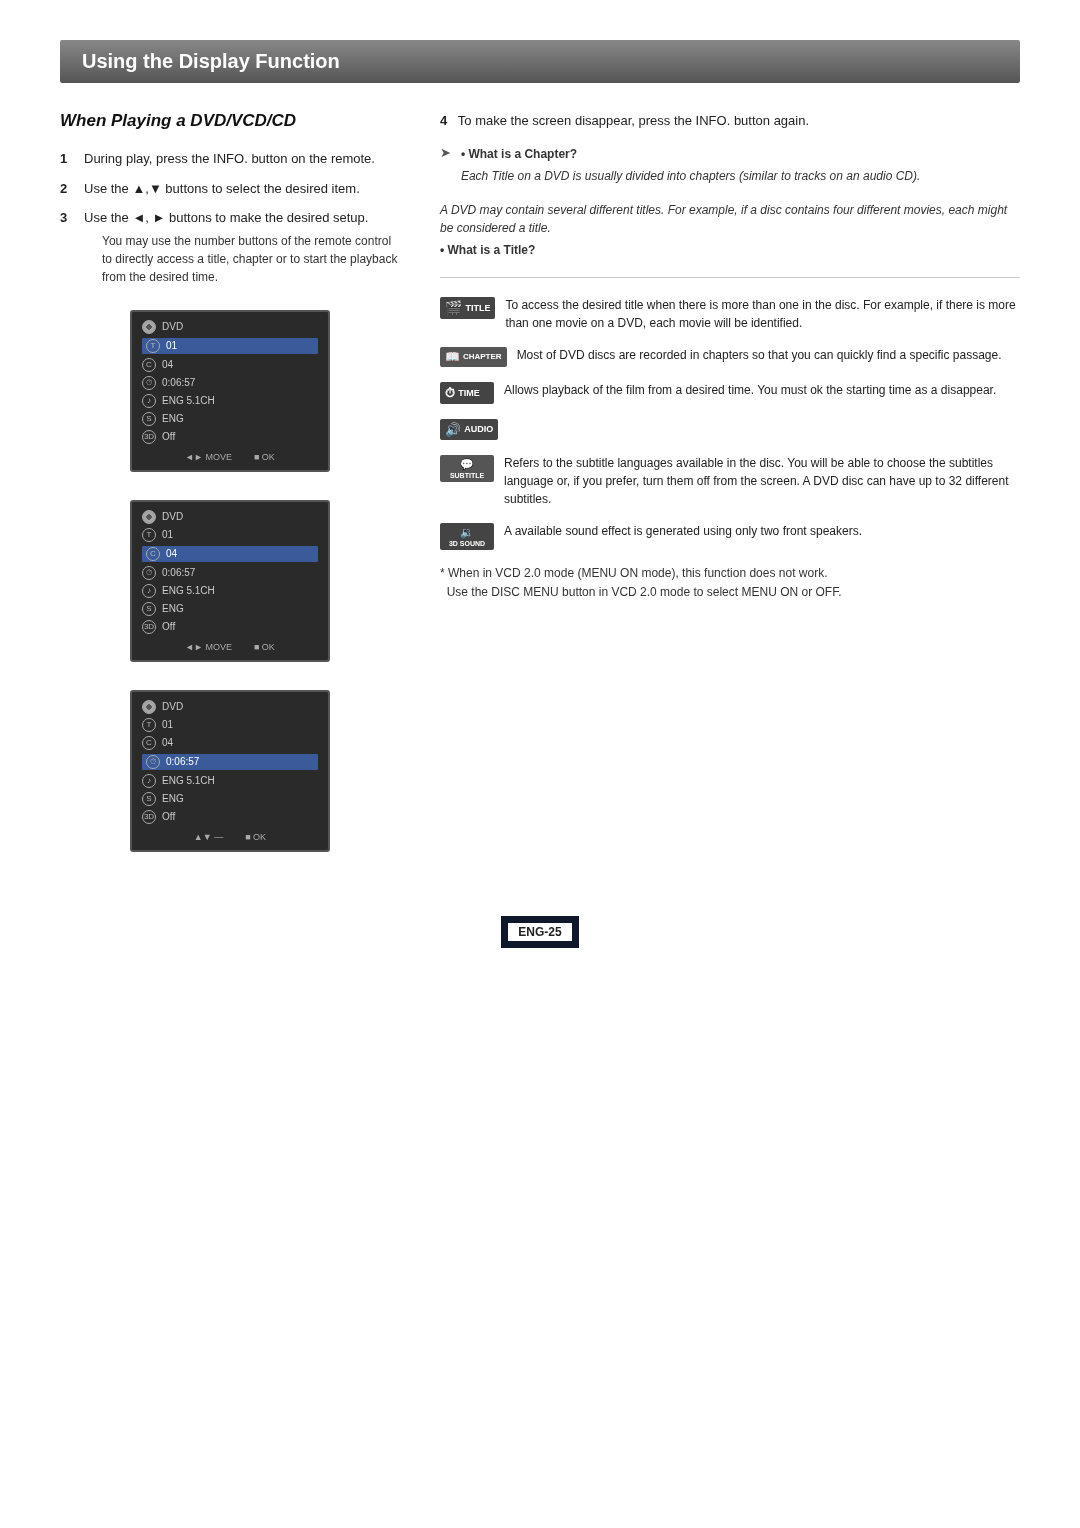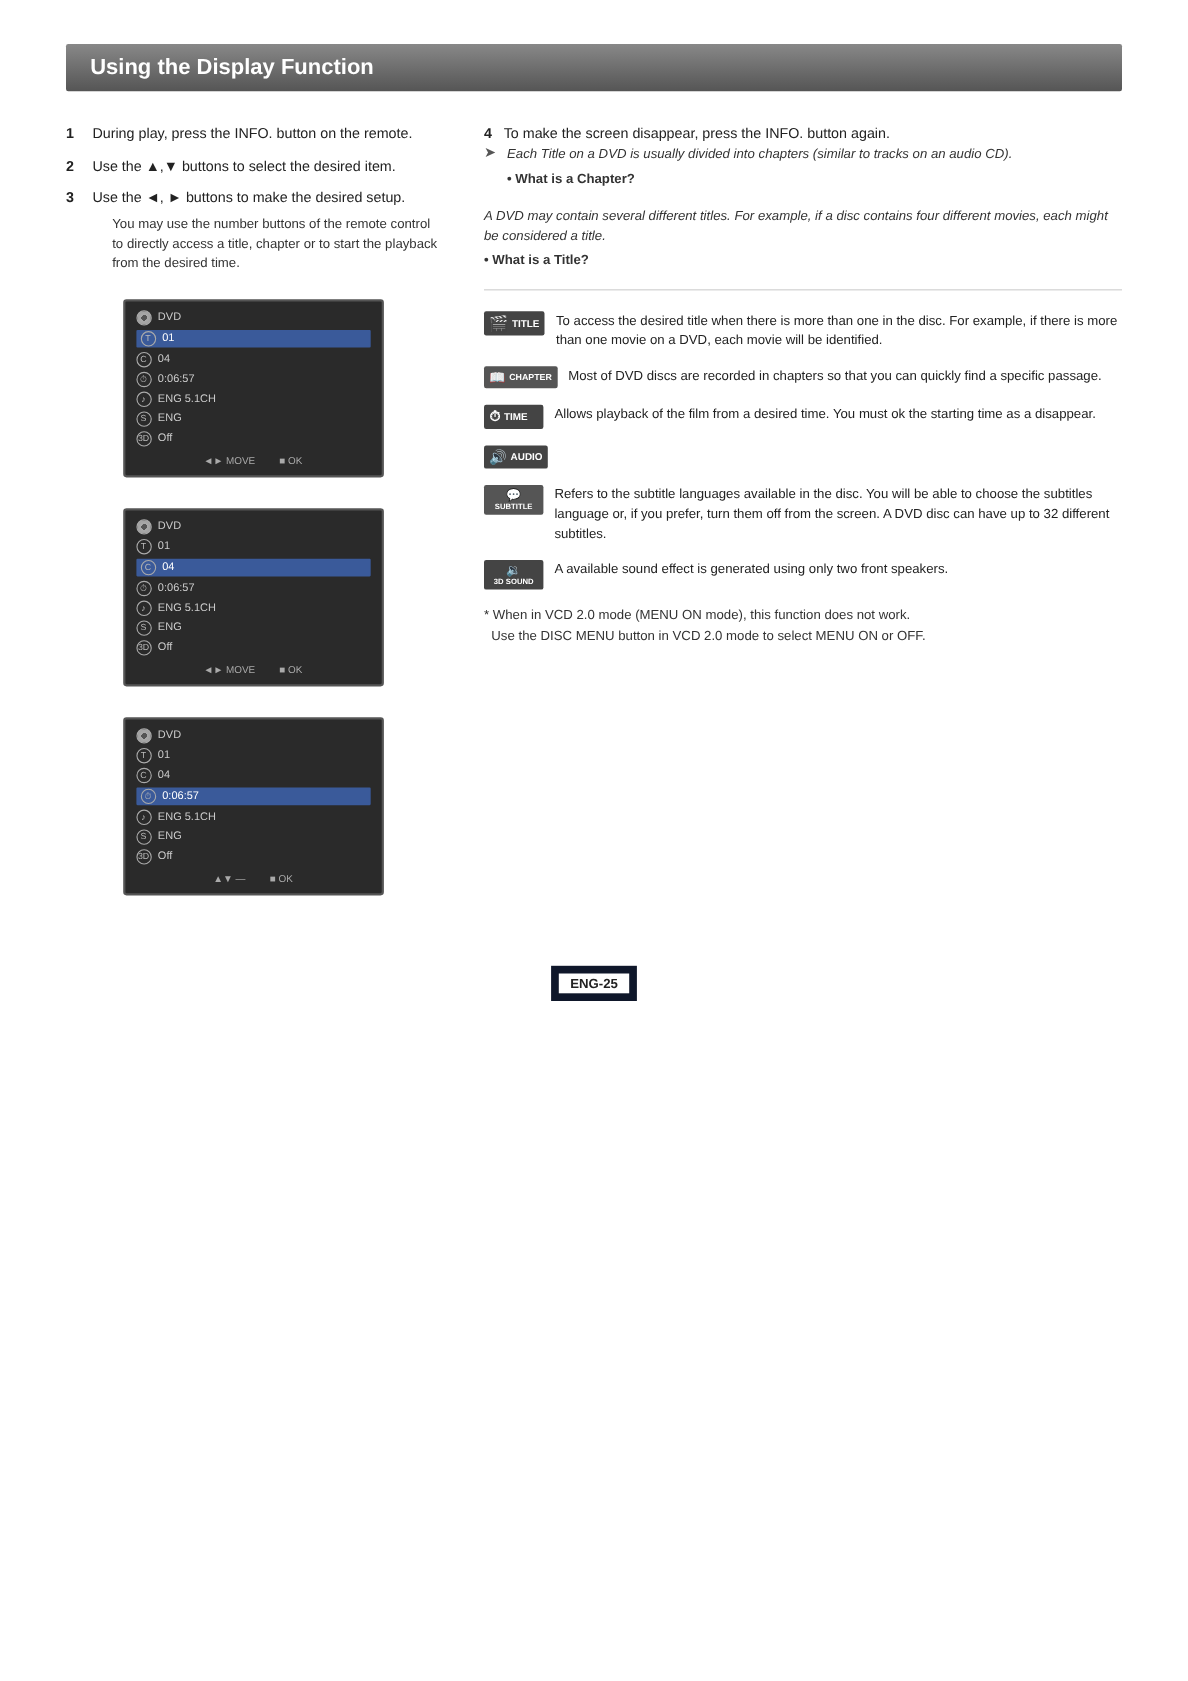--- a/index.html
+++ b/index.html
@@ -72,21 +72,21 @@
       font-size: 12px;
       color: #333;
       line-height: 1.5;
     }
 
     
     .screen-img {
       background: #2a2a2a;
       border: 2px solid #555;
       border-radius: 3px;
-      width: 237px;
+      width: 200px;
       margin: 14px auto;
       padding: 8px 10px;
       display: block;
     }
     .screen-row {
       display: flex;
       align-items: center;
       margin-bottom: 4px;
       color: #ddd;
       font-size: 10px;
@@ -130,20 +130,21 @@
       align-items: center;
       justify-content: center;
       margin-top: 8px;
       gap: 22px;
       color: #aaa;
       font-size: 9px;
     }
 
     
     .right-step-4 {
+      margin-bottom: 14px;
       font-size: 13px;
       line-height: 1.5;
     }
     .right-step-4 .step-num { font-weight: bold; }
 
     .info-item {
       display: flex;
       gap: 10px;
       margin-bottom: 14px;
       align-items: flex-start;
@@ -231,20 +232,21 @@
 
 <div class="page">
 
   <div class="section-header">
     <span class="section-header-title">Using the Display Function</span>
   </div>
 
   <div class="two-col">
 
     <div class="col-left">
+      <div class="subsection-title">When Playing a DVD/VCD/CD</div>
 
       <div class="step">
         <span class="step-num">1</span>
         <span class="step-content">During play, press the INFO. button on the remote.</span>
       </div>
 
       <div class="step">
         <span class="step-num">2</span>
         <span class="step-content">Use the ▲,▼ buttons to select the desired item.</span>
       </div>
@@ -371,24 +373,24 @@
 
       <div class="right-step-4">
         <span class="step-num">4 &nbsp;</span>
         <span>To make the screen disappear, press the INFO. button again.</span>
       </div>
 
       <div class="bullet-block">
         <div style="display:flex; align-items:flex-start; gap:6px;">
           <span class="arrow-bullet">➤</span>
           <div>
-            <div class="bullet-item">Each Title on a DVD is usually divided into chapters (similar to  tracks on an audio CD).</div>
             <div class="bullet-item">
               <strong>• What is a Chapter?</strong>
             </div>
+            <div class="bullet-item">Each Title on a DVD is usually divided into chapters (similar to  tracks on an audio CD).</div>
           </div>
         </div>
       </div>
 
       <div class="bullet-block">
         <div class="bullet-item">A DVD may contain several different titles. For example, if a disc contains four different movies, each might be considered a title.</div>
         <div class="bullet-item">
           <strong>• What is a Title?</strong>
         </div>
       </div>

